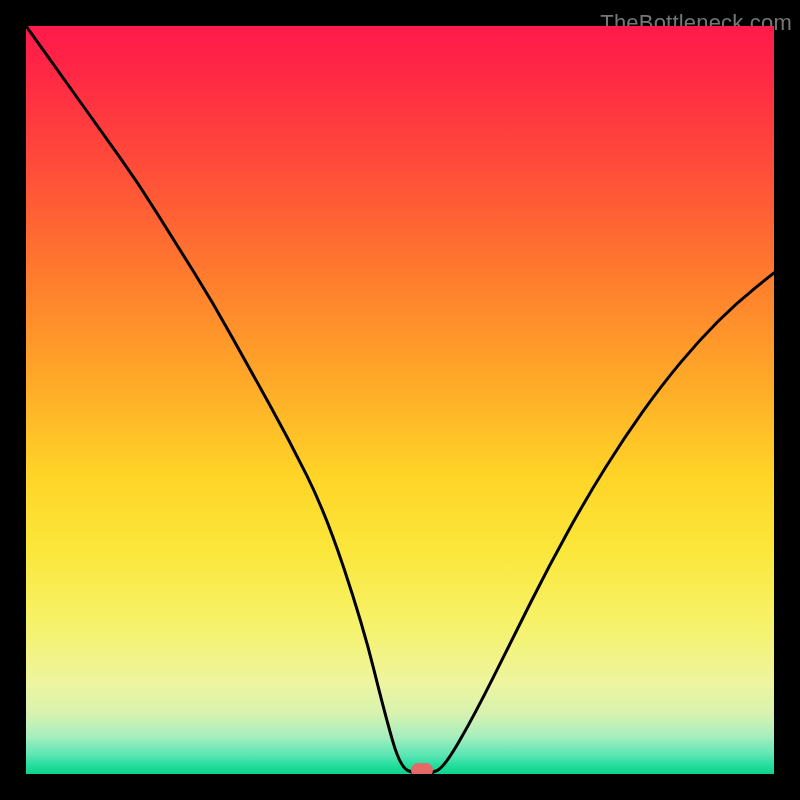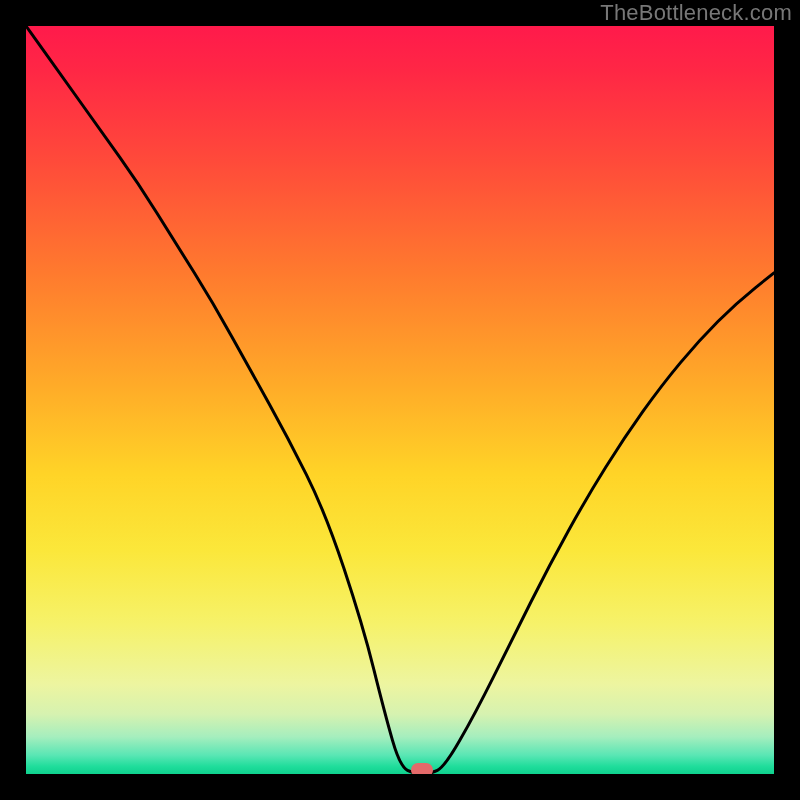--- a/index.html
+++ b/index.html
@@ -12,21 +12,21 @@
     font-family: Arial, Helvetica, sans-serif;
   }
   .outer {
     position: relative;
     width: 800px;
     height: 800px;
     background: #000;
   }
   .watermark {
     position: absolute;
-    top: 0;
+    top: 10px;
     right: 8px;
     color: #777;
     font-size: 22px;
     font-weight: 500;
     letter-spacing: 0.2px;
     user-select: none;
   }
   .plot-area {
     position: absolute;
     left: 26px;

